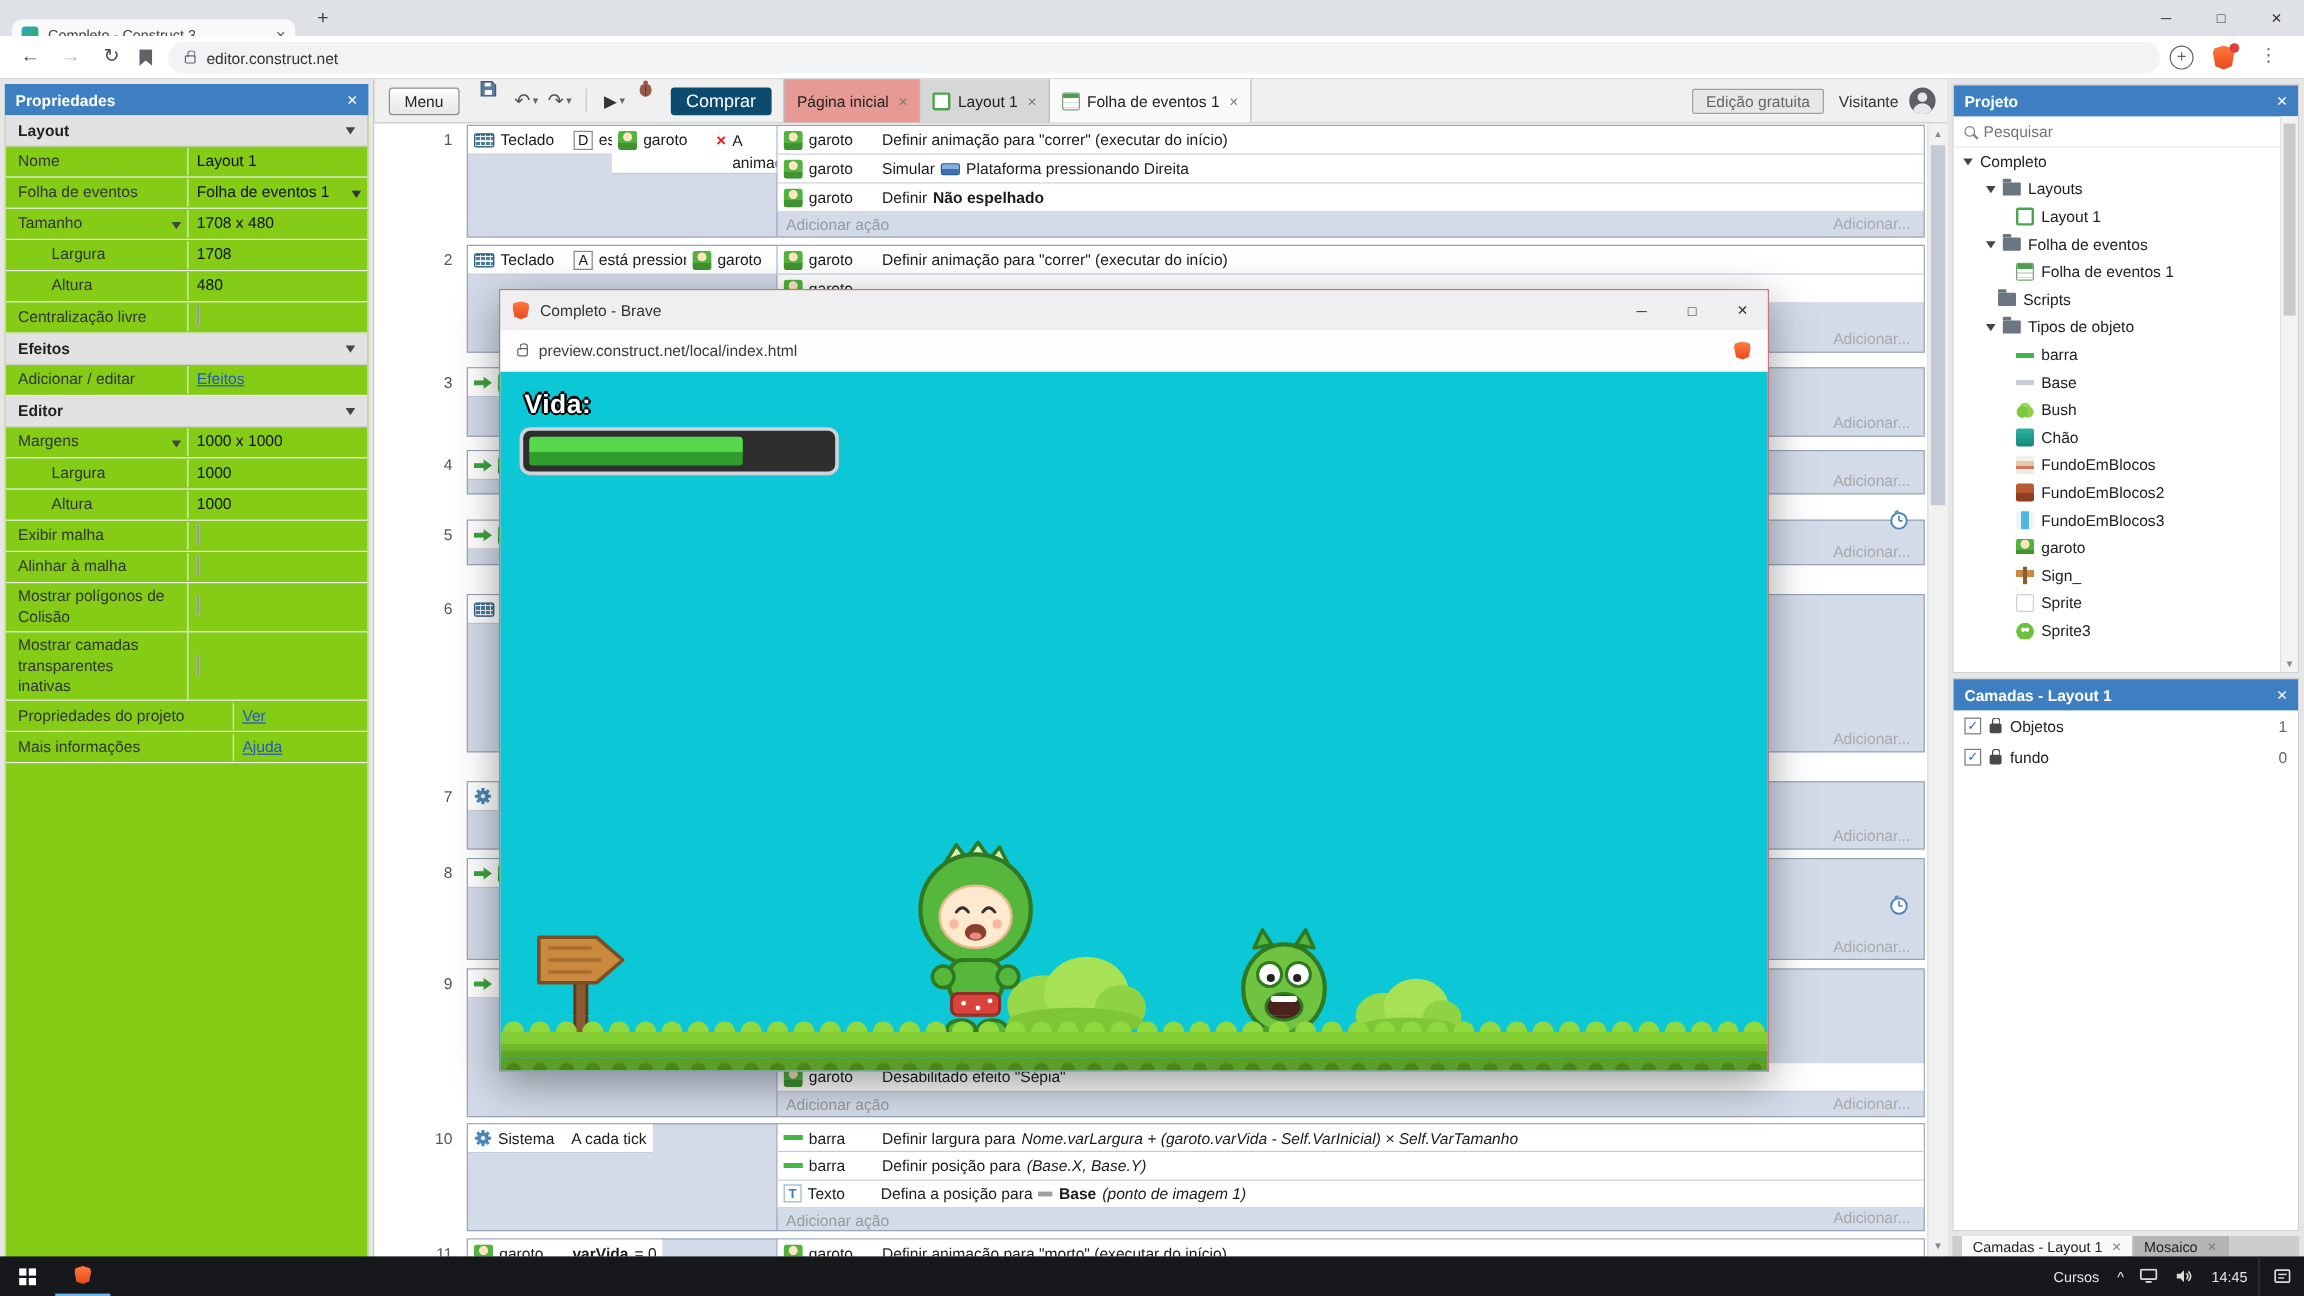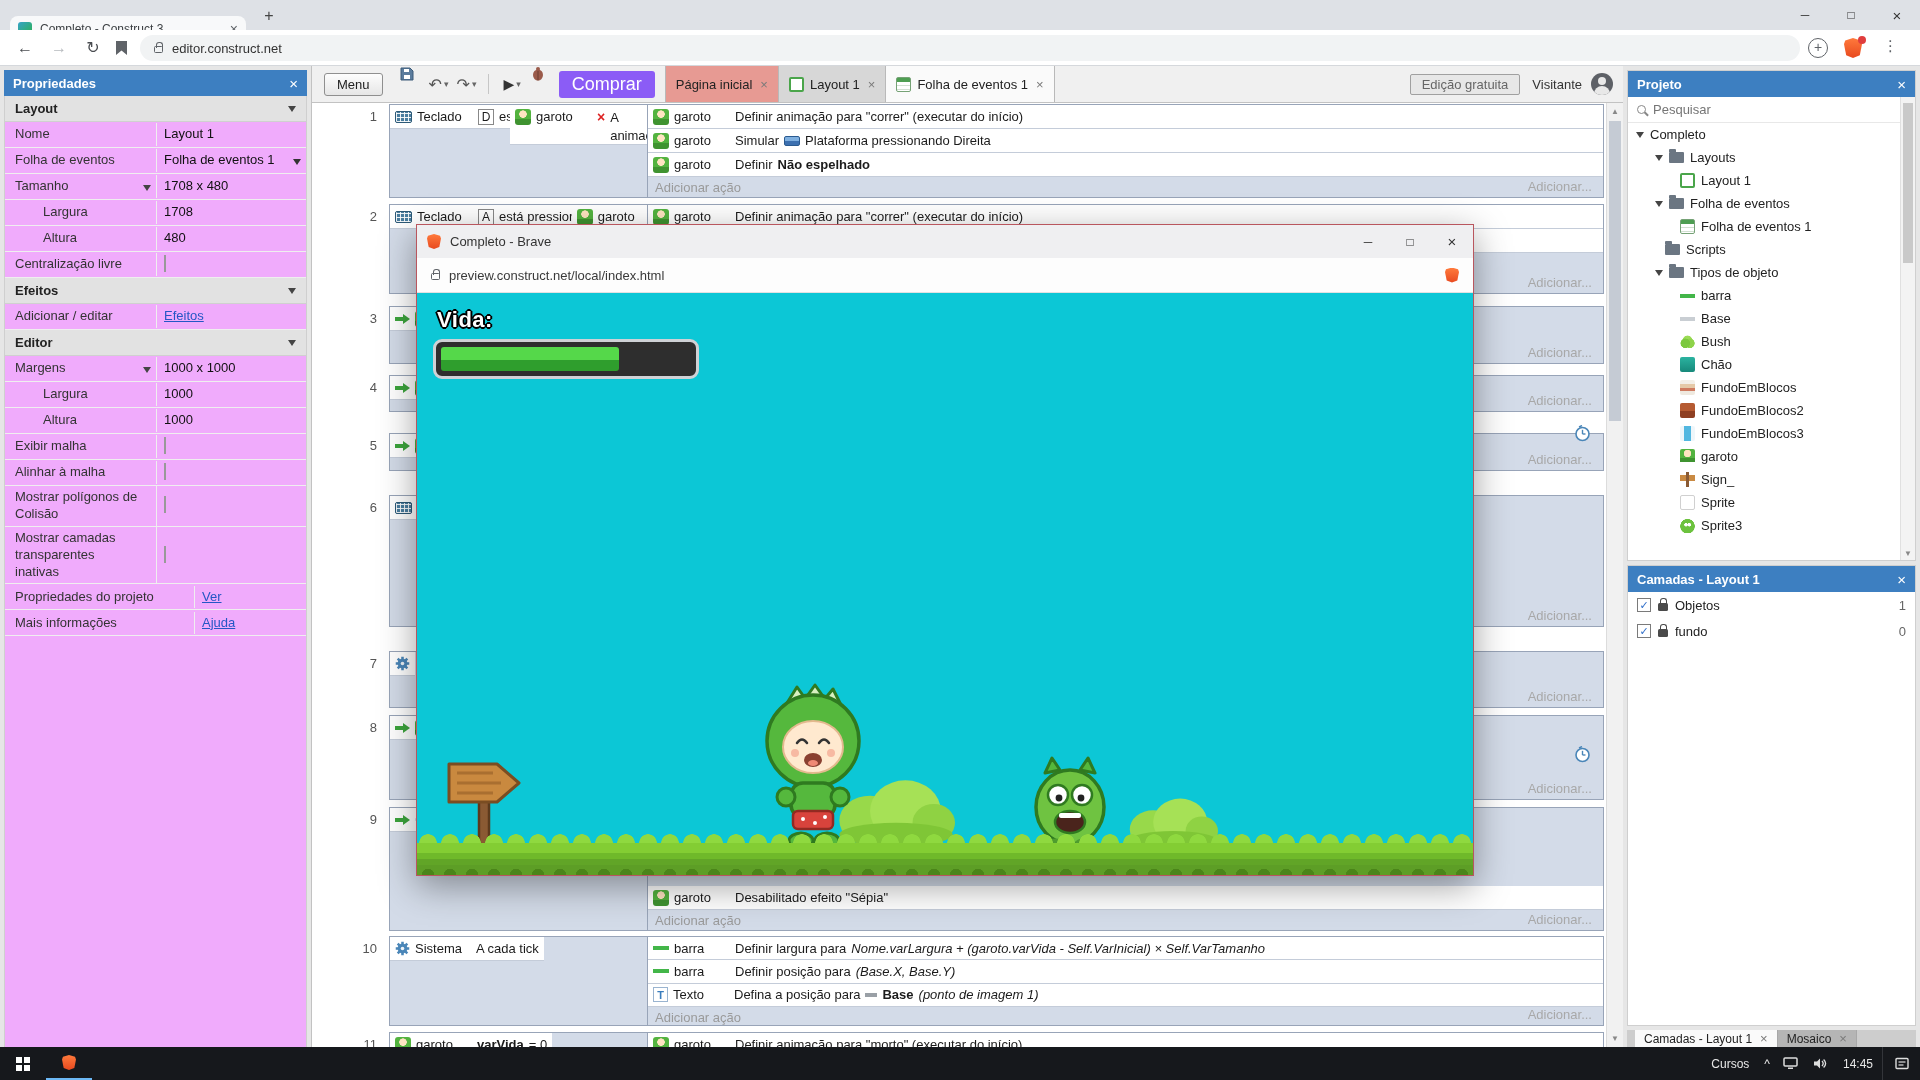--- a/index.html
+++ b/index.html
@@ -29,21 +29,21 @@
 .redbadge{position:absolute;right:54px;top:6px;width:8px;height:8px;border-radius:50%;background:#e03d3d}
 .kebab{position:absolute;right:22px;top:7px;color:#5f6368;font-size:15px}
 
 
 #c3bar{left:312px;top:66px;width:1311px;height:37px;background:#f0f0f0;border-bottom:1px solid #c2c2c2;display:flex;align-items:stretch}
 .c3i{display:flex;align-items:center}
 .menubtn{align-self:center;margin-left:12px;padding:3px 12px;border:1px solid #8f8f8f;border-radius:3px;background:linear-gradient(#fdfdfd,#e6e6e6);font-size:13px;color:#222}
 .tbico{align-self:center;margin-left:14px;color:#555;font-size:16px}
 .caret{align-self:center;margin-left:2px;color:#666;font-size:9px}
 .tbsep{align-self:center;width:1px;height:20px;background:#c6c6c6;margin-left:12px}
-.comprar{align-self:center;margin-left:14px;padding:3px 13px;border-radius:3px;background:#8b5cf6;color:#fff;font-size:18px}
+.comprar{align-self:center;margin-left:14px;padding:3px 13px;border-radius:3px;background:#0c4a6e;color:#fff;font-size:15px}
 .ctab{display:flex;align-items:center;gap:6px;padding:0 10px;border-right:1px solid #b9b9b9;font-size:13px;color:#222}
 .ctab:first-of-type{border-left:1px solid #b9b9b9}
 .ctab-home{background:#e79a93;margin-left:10px}
 .ctab-lay{background:#d7d7d7}
 .ctab-ev{background:#fafafa}
 .tclose{color:#7a7a7a;font-size:13px;margin-left:2px}
 .c3spacer{flex:1}
 .edbadge{align-self:center;padding:2px 11px;border:1px solid #a0a0a0;border-radius:2px;background:#e7e7e7;color:#666;font-size:13px}
 .visit{align-self:center;margin-left:12px;font-size:13px;color:#333}
 .avatar{align-self:center;width:22px;height:22px;border-radius:50%;background:#5d6066;position:relative;overflow:hidden;margin:0 10px 0 9px;flex:none}
@@ -63,21 +63,21 @@
 .oi-feb3{background:linear-gradient(90deg,#eef6fa 0 4px,#52b7e0 4px 11px,#eef6fa 11px 15px)}
 .oi-garoto{background:radial-gradient(circle at 50% 30%,#ffe4c2 0 3.5px,rgba(0,0,0,0) 4px),linear-gradient(#53b33f 0 9px,#3f9330 9px 13px,rgba(0,0,0,0) 13px)}
 .oi-sign{background:linear-gradient(90deg,rgba(0,0,0,0) 0 6px,#8a5a33 6px 9px,rgba(0,0,0,0) 9px),linear-gradient(rgba(0,0,0,0) 0 3px,#c98a43 3px 9px,rgba(0,0,0,0) 9px)}
 .oi-sprite{background:#fff;border:1px solid #d0d0d0}
 .oi-sprite3{background:radial-gradient(circle at 40% 45%,#fff 0 1.5px,rgba(0,0,0,0) 2px),radial-gradient(circle at 62% 45%,#fff 0 1.5px,rgba(0,0,0,0) 2px),radial-gradient(circle at 50% 55%,#6cc23e 0 7px,rgba(0,0,0,0) 7.5px)}
 
 
 #lpanel{left:0;top:66px;width:312px;height:981px;background:#e6e6e6;border-right:1px solid #c2c2c2;padding:4px}
 .bluehead{height:26px;background:#3d7fc1;color:#fff;display:flex;align-items:center;padding:0 9px;font-weight:bold;font-size:13px}
 .bluehead .hx{margin-left:auto;font-weight:normal;font-size:15px}
-#pcontent{background:#f0abfc;height:979px;border:1px solid #cfcfcf;border-top:none;font-size:13px}
+#pcontent{background:#84cc16;height:979px;border:1px solid #cfcfcf;border-top:none;font-size:13px}
 .psec{display:flex;align-items:center;height:26px;background:#e2e2e2;border-bottom:1px solid #d0d0d0;padding:0 10px;font-weight:bold;color:#222;position:relative}
 .psec .tri-d{position:absolute;right:10px}
 .prow{display:flex;min-height:26px;border-bottom:1px solid #efefef;align-items:center}
 .plabel{width:152px;padding:3px 16px 3px 10px;color:#333;border-right:1px solid #efefef;position:relative;line-height:1.3}
 .pvalue{flex:1;padding:3px 7px;color:#111;position:relative;line-height:1.3}
 .sub .plabel{padding-left:38px}
 .plink{color:#2457c5;text-decoration:underline}
 .cbx{width:14px;height:14px;border:1px solid #999;background:#fff}
 .tri-d{width:0;height:0;border-left:4px solid transparent;border-right:4px solid transparent;border-top:6px solid #444;display:inline-block}
 .tri-r{width:0;height:0;border-top:4px solid transparent;border-bottom:4px solid transparent;border-left:6px solid #444;display:inline-block}
@@ -106,21 +106,21 @@
 .ic-arrow::after{content:"";position:absolute;right:0;top:0;border-top:5px solid transparent;border-bottom:5px solid transparent;border-left:7px solid #3da53d}
 .keybadge{width:16px;height:16px;border:1px solid #888;background:#fff;display:flex;align-items:center;justify-content:center;font-size:12px;flex:none}
 .negx{color:#d22;font-weight:bold;font-size:14px}
 .c2wrap{display:flex;flex-direction:column;line-height:1.35;white-space:normal}
 .vscroll{position:absolute;right:0;top:0;width:17px;height:944px;background:#f1f1f1;border-left:1px solid #dcdcdc}
 .varrow{height:17px;display:flex;align-items:center;justify-content:center;color:#888;font-size:8px}
 .vthumb{position:absolute;left:2px;right:2px;background:#c5cbd4}
 .clockic{position:absolute;left:1262px;width:17px;height:17px}
 
 
-#preview{left:416px;top:224px;width:1058px;height:652px;border:1px solid #b9565e;box-shadow:0 10px 34px rgba(0,0,0,.38);background:#fff;z-index:30}
+#preview{left:416px;top:241px;width:1058px;height:652px;border:1px solid #b9565e;box-shadow:0 10px 34px rgba(0,0,0,.38);background:#fff;z-index:30}
 .pv-title{height:33px;background:#efeff1;display:flex;align-items:center;gap:9px;padding-left:10px;font-size:13px;color:#333}
 .pv-ctl{margin-left:auto;display:flex;height:33px}
 .pv-ctl span{width:42px;display:flex;align-items:center;justify-content:center;color:#333;font-size:12px}
 .pv-addr{height:35px;background:#fdfdfd;border-bottom:1px solid #e2e2e2;display:flex;align-items:center;gap:9px;padding:0 14px;font-size:13px;color:#3a3a3a}
 .pv-addr .braveic{margin-left:auto}
 .pv-game{position:relative;height:582px;background:#0cc7d6;overflow:hidden}
 .vida{position:absolute;left:20px;top:14px;font-size:22px;font-weight:bold;color:#fff;letter-spacing:.5px;text-shadow:-2px 0 #000,2px 0 #000,0 -2px #000,0 2px #000,-1px -1px #000,1px 1px #000,-1px 1px #000,1px -1px #000}
 .healthbar{position:absolute;left:16px;top:46px;width:266px;height:40px;border:3px solid #cfd2d6;border-radius:9px;background:#2e2e2e}
 .hb-fill{margin:5px;width:178px;height:24px;border-radius:3px;background:linear-gradient(#55d84a 0 54%,#2f9e2d 54%)}
 .ground{position:absolute;left:0;bottom:0;width:100%;height:46px}

